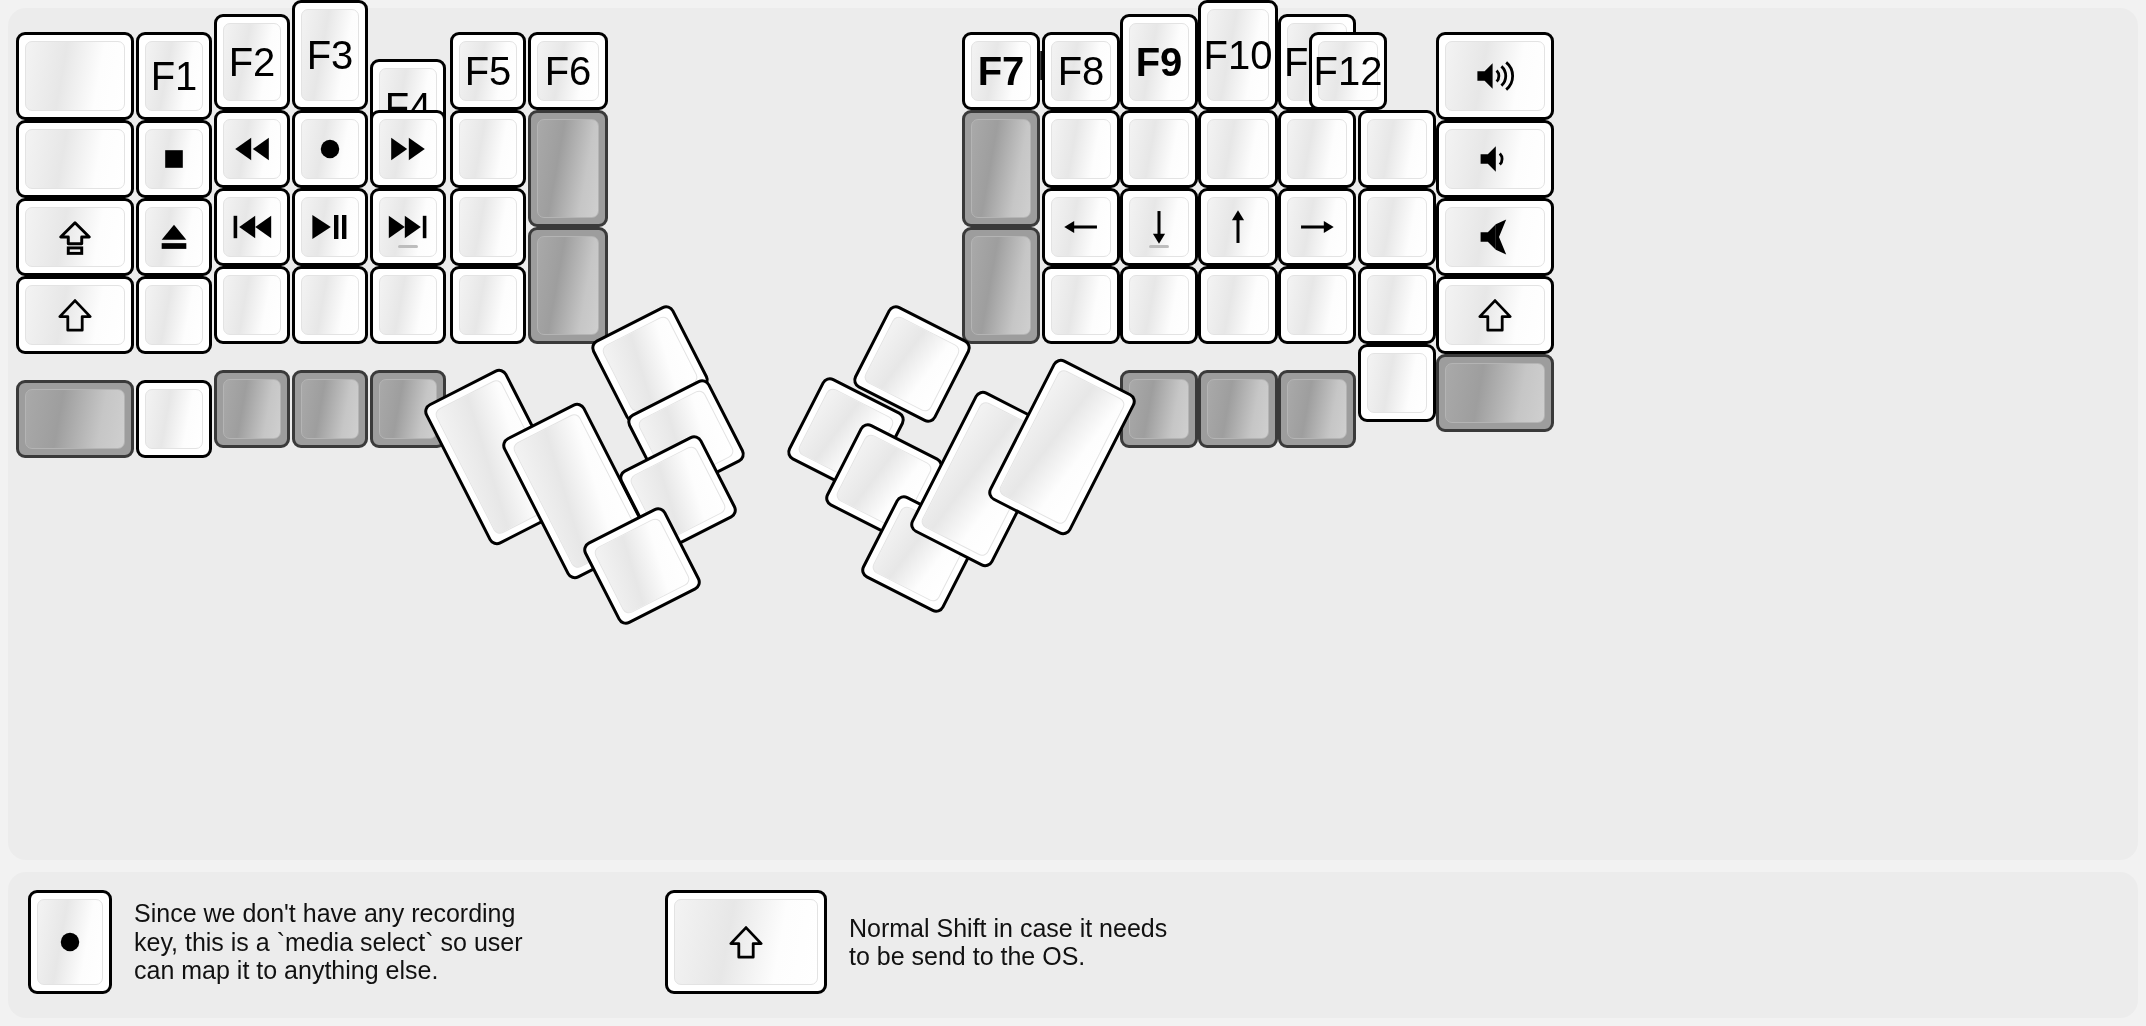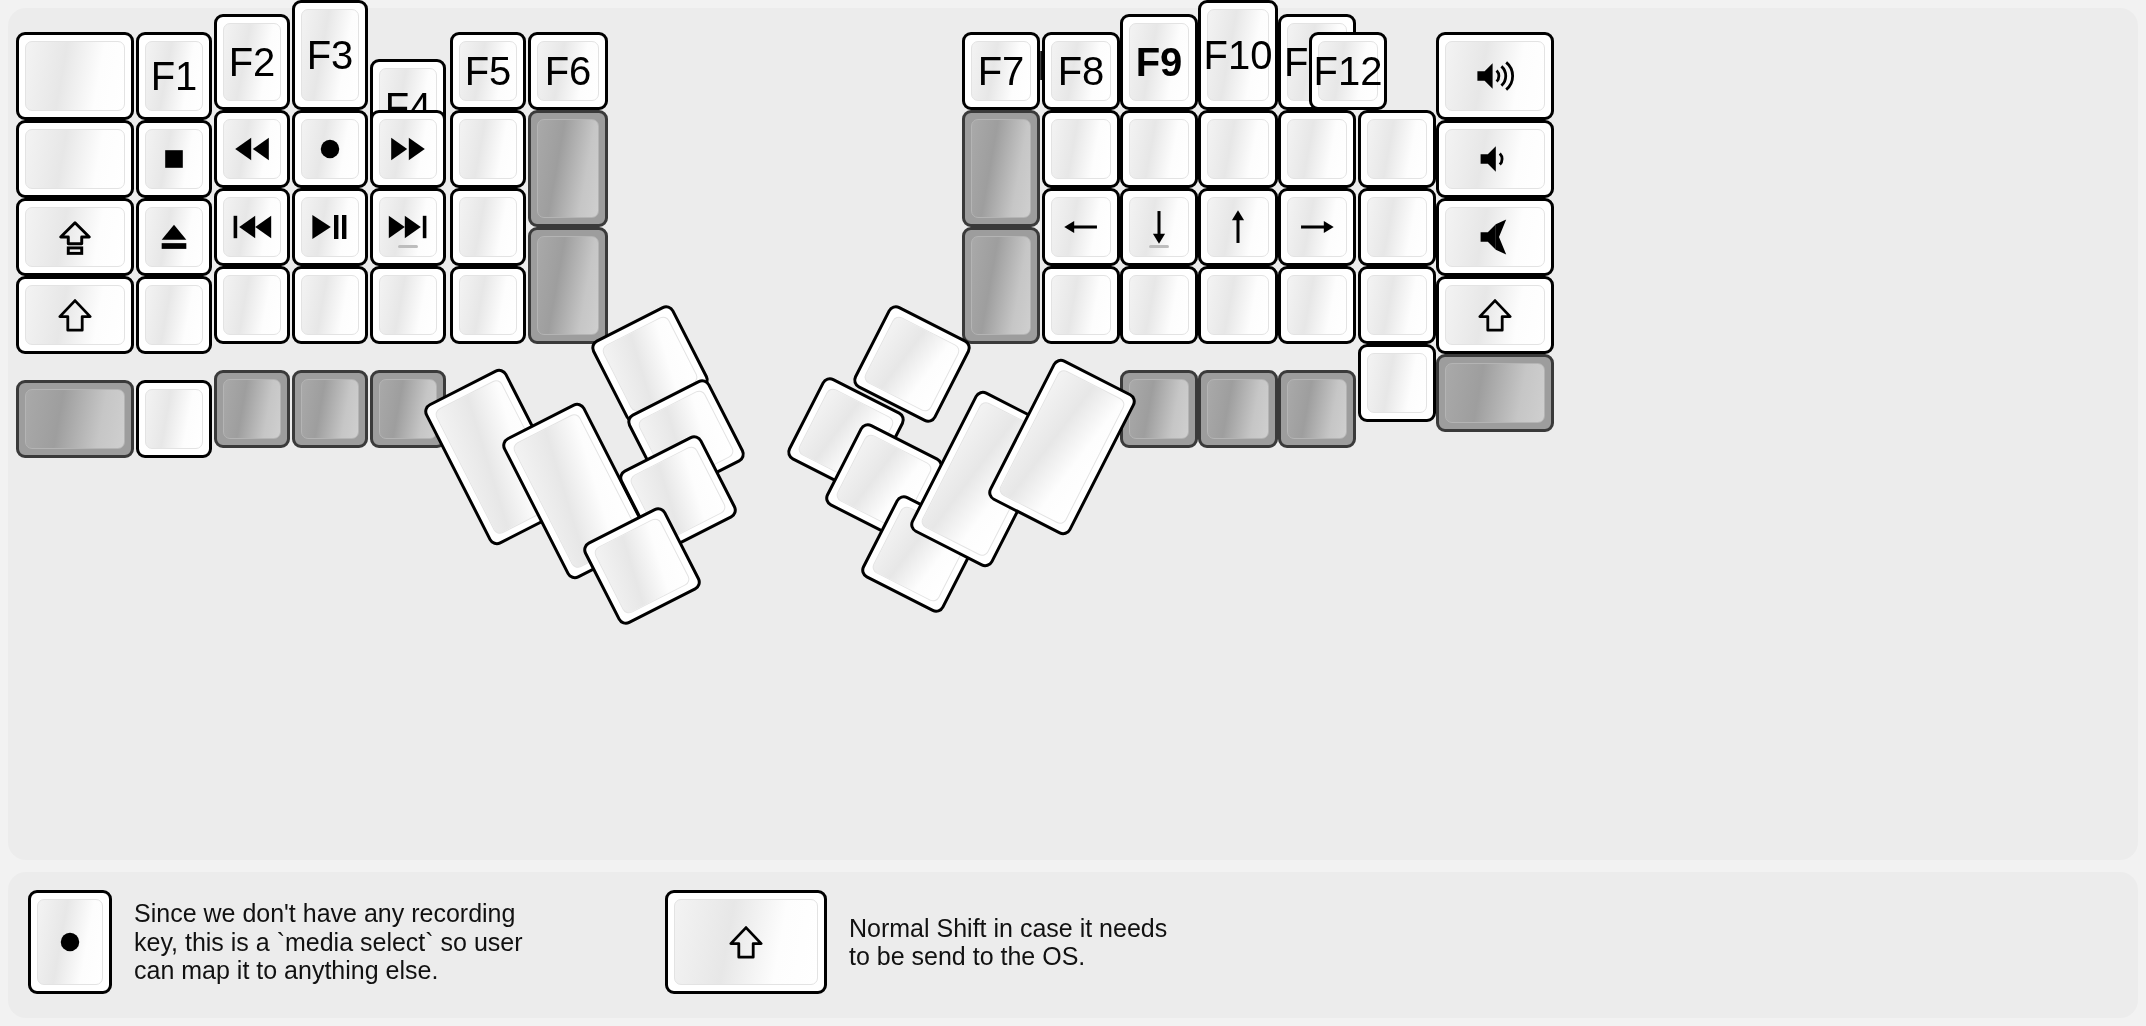--- a/index.html
+++ b/index.html
@@ -277,21 +277,21 @@
         <div class="inner">
           <span class="glyph">F6</span>
         </div>
       </div>
       <div class="key trans" style="left: 528px; top: 110px; width: 80px; height: 117px;">
         <div class="inner"></div>
       </div>
       <div class="key trans" style="left: 528px; top: 227px; width: 80px; height: 117px;">
         <div class="inner"></div>
       </div>
-      <div class="key" style="left: 962px; top: 32px; width: 78px; height: 78px;">
+      <div class="key" style="left: 962px; top: 32px; width: 78px; height: 78px; font-weight: bold;">
         <div class="inner">
           <span class="glyph">F7</span>
         </div>
       </div>
       <div class="key trans" style="left: 962px; top: 110px; width: 78px; height: 117px;">
         <div class="inner"></div>
       </div>
       <div class="key trans" style="left: 962px; top: 227px; width: 78px; height: 117px;">
         <div class="inner"></div>
       </div>

